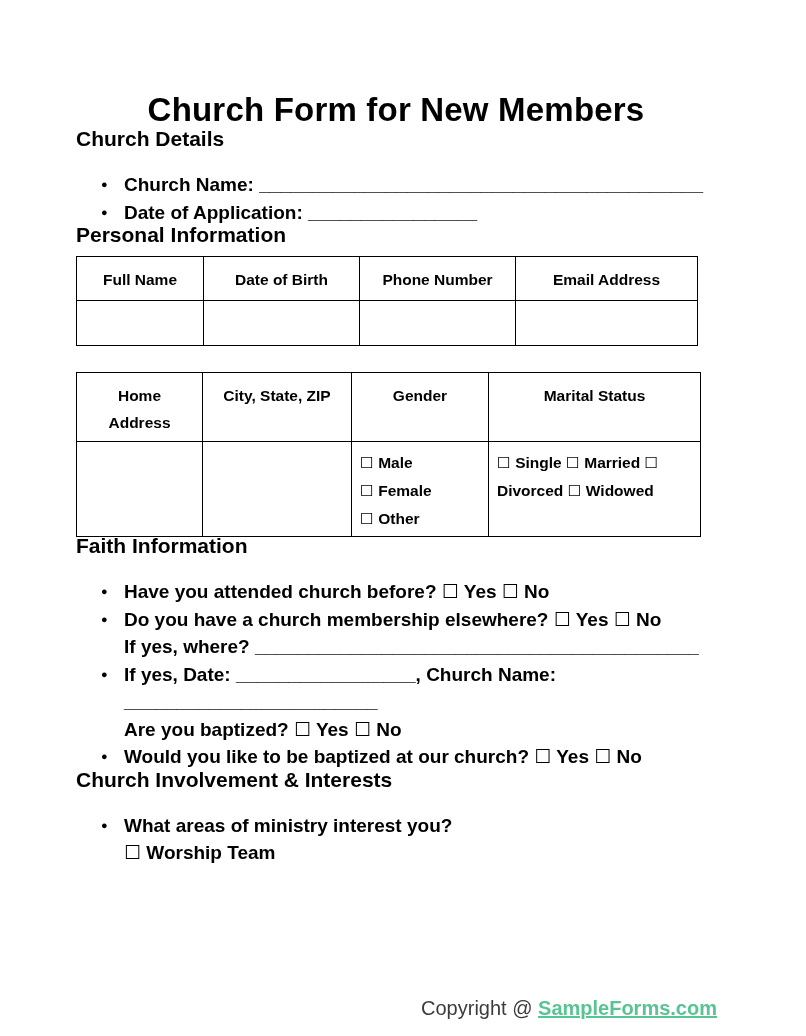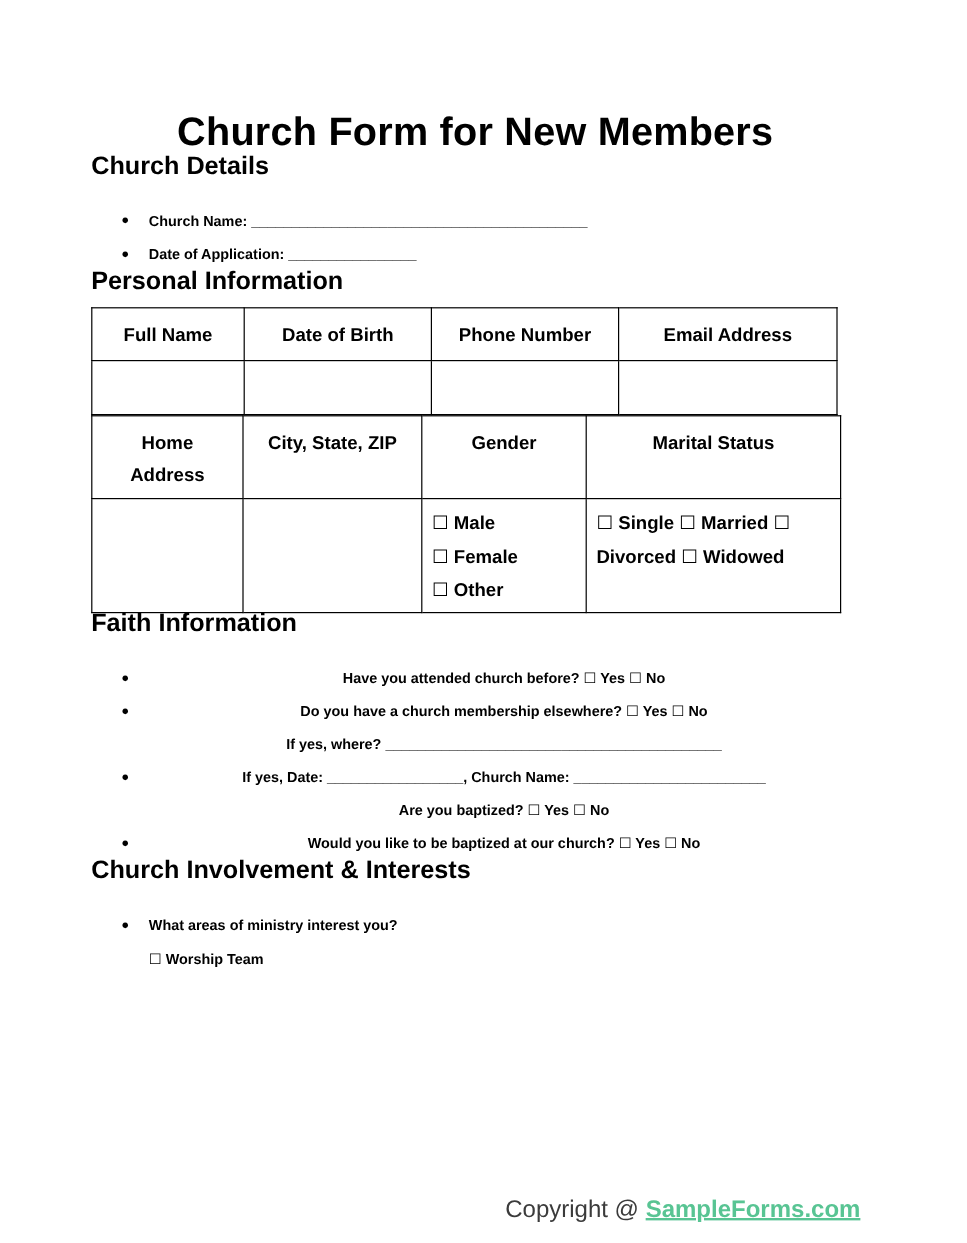--- a/index.html
+++ b/index.html
@@ -20,21 +20,21 @@
     text-align:center; letter-spacing:0.2px;
   }
   h2.sec {
     margin:0; font-size:21px; line-height:18px;
   }
   .sec-cd   { margin-top:43px; }
   .sec-pi   { margin-top:22px; }
   .sec-fa   { margin-top:21px; }
   .sec-ci   { margin-top:14px; }
 
-  ul.blist { list-style:none; margin:0; padding:0; font-size:12px; }
+  ul.blist { list-style:none; margin:0; padding:0; font-size:19px; }
   ul.blist { margin-top:23px; }
   ul.blist li { position:relative; padding-left:48px; line-height:27.5px; }
   ul.blist li::before {
     content:"\25CF";
     position:absolute; left:25px; top:0;
     font-size:11px; line-height:27.5px;
   }
   ul.blist li .sub { line-height:27.5px; }
   .fill { letter-spacing:0; white-space:nowrap; }
 
@@ -46,26 +46,26 @@
     border:1.5px solid #000000;
     vertical-align:top;
     overflow:hidden;
   }
   table.grid th { text-align:center; font-weight:700; padding:9px 10px 0 10px; line-height:27px; }
 
   .t1 { width:621px; margin-top:12px; }
   .t1 th { height:34px; }
   .t1 td { height:42px; }
 
-  .t2 { width:624px; }
+  .t2 { width:624px; margin-top:26px; }
   .t2 th { height:59px; }
   .t2 td { height:87px; padding:7px 8px 0 8px; line-height:28px; text-align:left; }
   .opt-line { line-height:28px; }
 
-  .faith-list { margin-top:25px;text-align:center; }
+  .faith-list { margin-top:25px; }
 
   .ci-list { margin-top:24px; }
 
   .footer {
     position:absolute; top:968px; right:89px;
     font-weight:400; font-size:20px; line-height:20px;
     color:#3b3b3b;
     font-family:"Liberation Sans","DejaVu Sans",sans-serif;
     margin-top:30px;
   }

